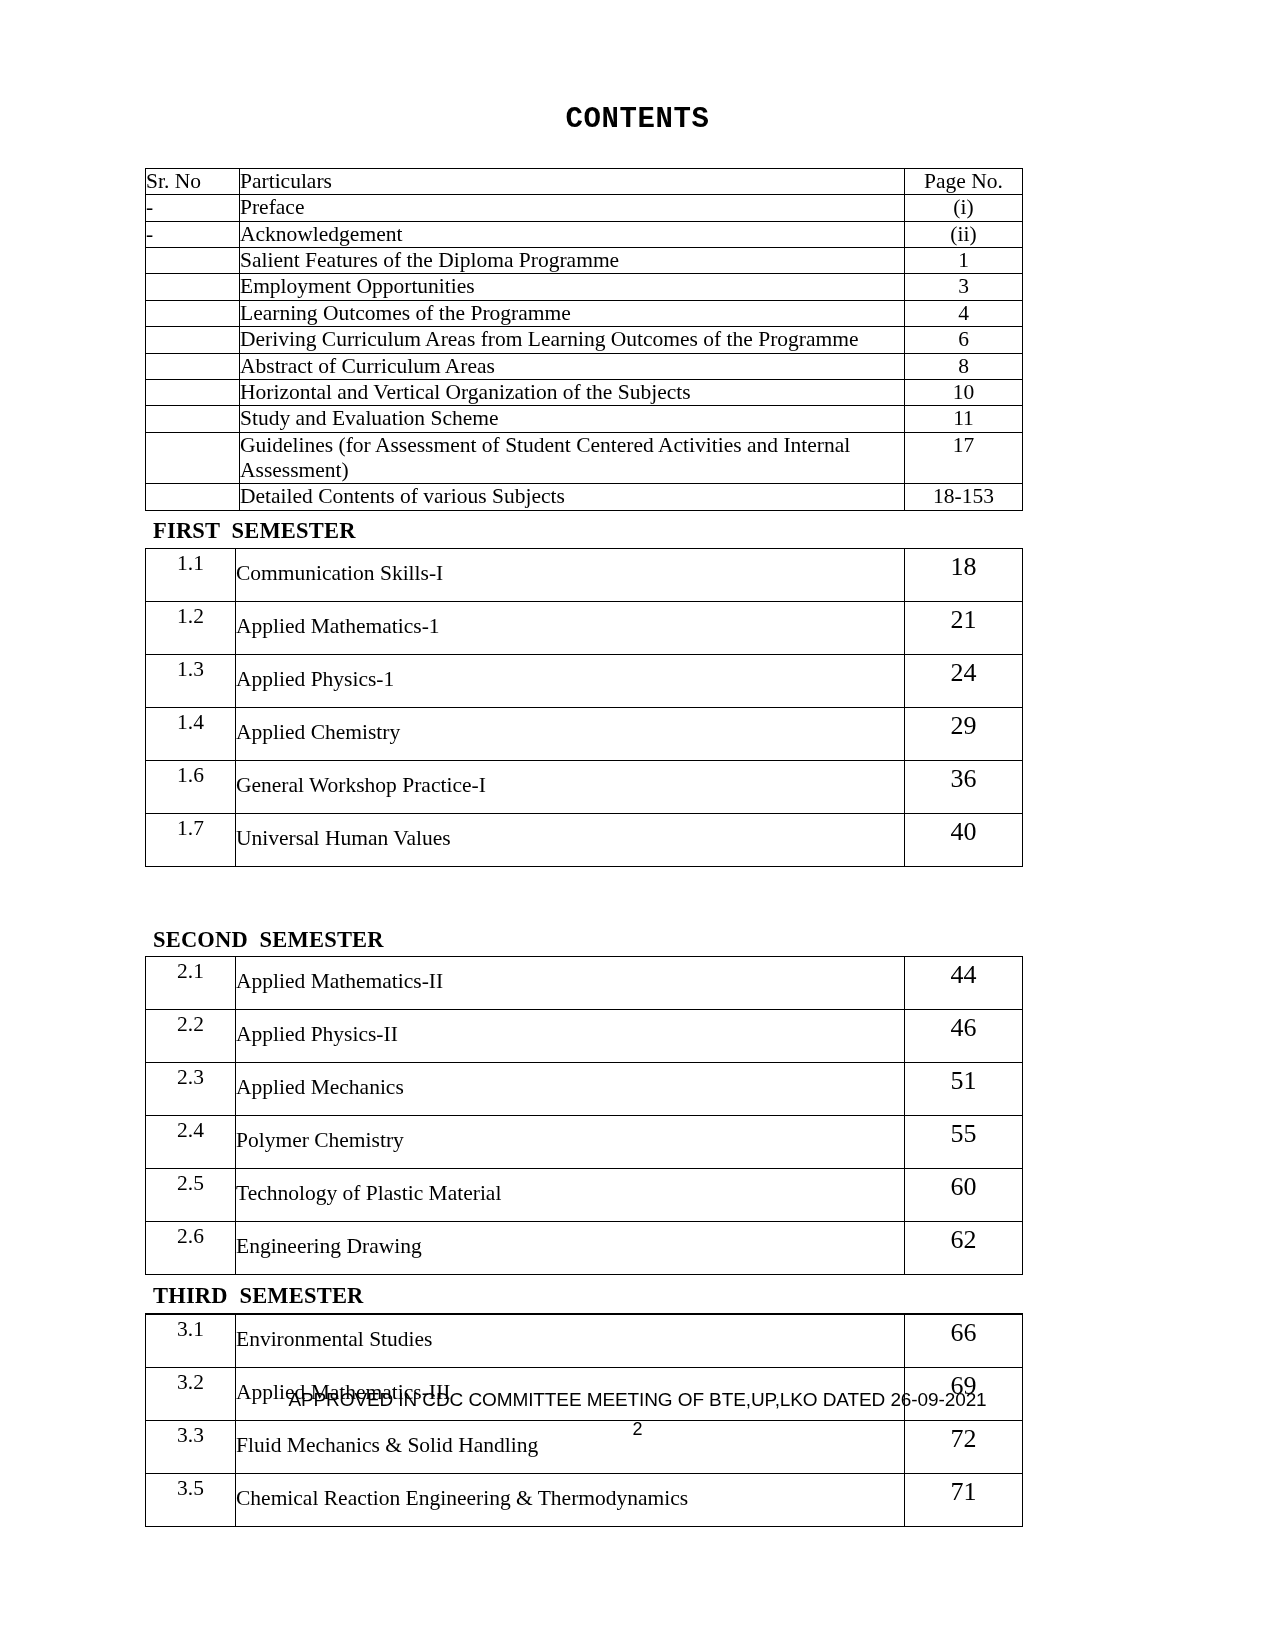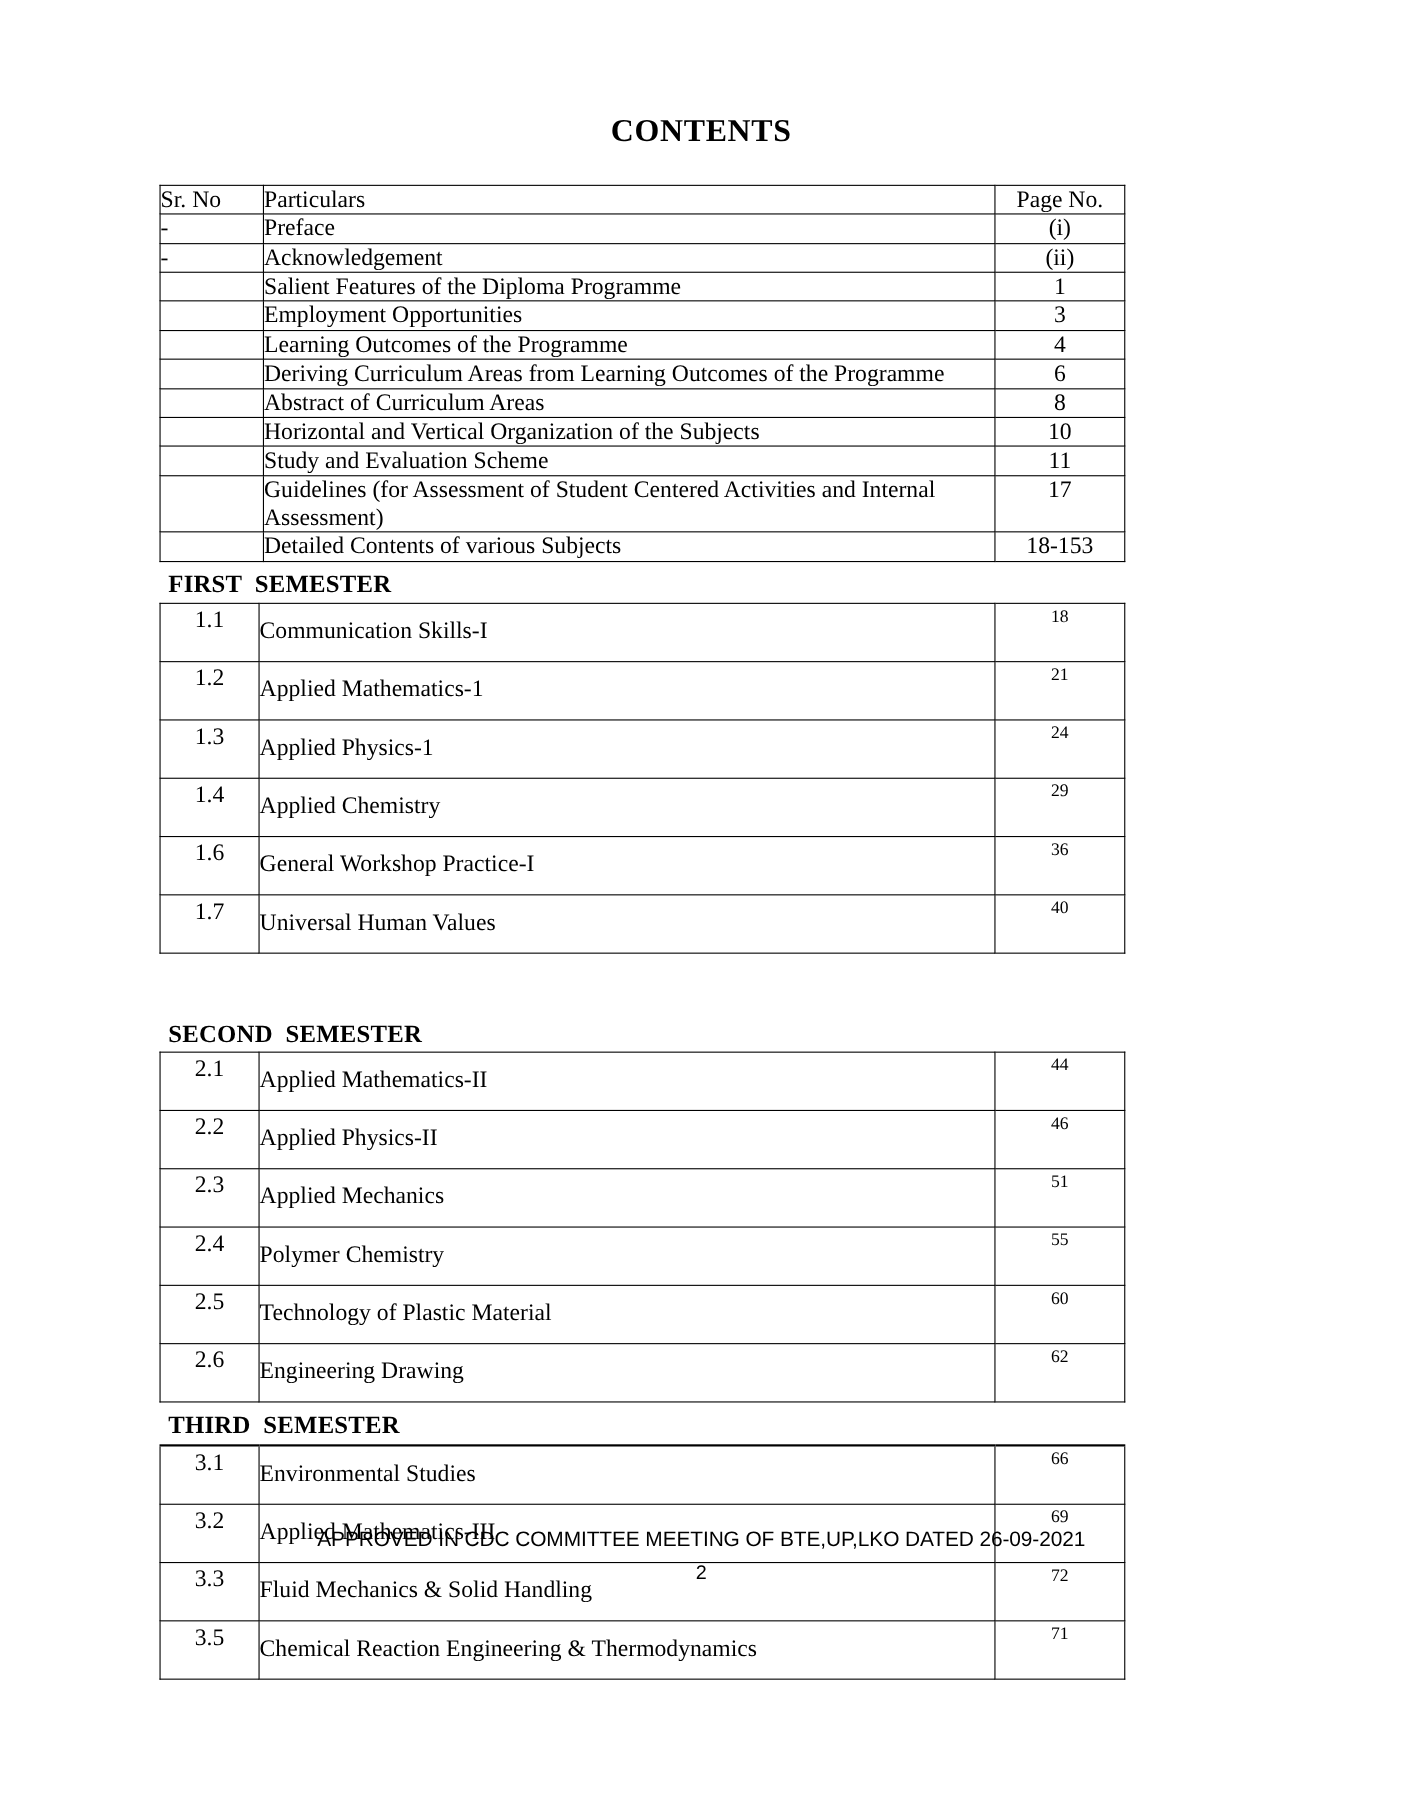--- a/index.html
+++ b/index.html
@@ -26,21 +26,21 @@
   
   .doc-title {
     position: absolute;
     left: 0;
     top: 103px;
     width: 1275px;
     text-align: center;
     font-size: 29px;
     font-weight: bold;
     letter-spacing: 0.6px;
-    font-family: Liberation Serif, serif;
+    font-family: Liberation Mono, monospace;
   }
 
   
   .tbl-wrap {
     position: absolute;
     left: 145px;
     width: 877px;
   }
 
   table.toc {
@@ -99,21 +99,21 @@
     padding-top: 2px;
     font-size: 21.5px;
   }
   table.sem .cell-part {
     padding-top: 12px;
     padding-bottom: 6px;
     font-size: 21.5px;
   }
   table.sem .cell-page {
     padding-top: 3px;
-    font-size: 16px;
+    font-size: 26px;
     text-align: center;
   }
 
   
   table.sem.thick-top {
     border-top: 2.6px solid #000;
   }
   table.sem.thick-top tr:first-child td {
     border-top: 2.6px solid #000;
   }

